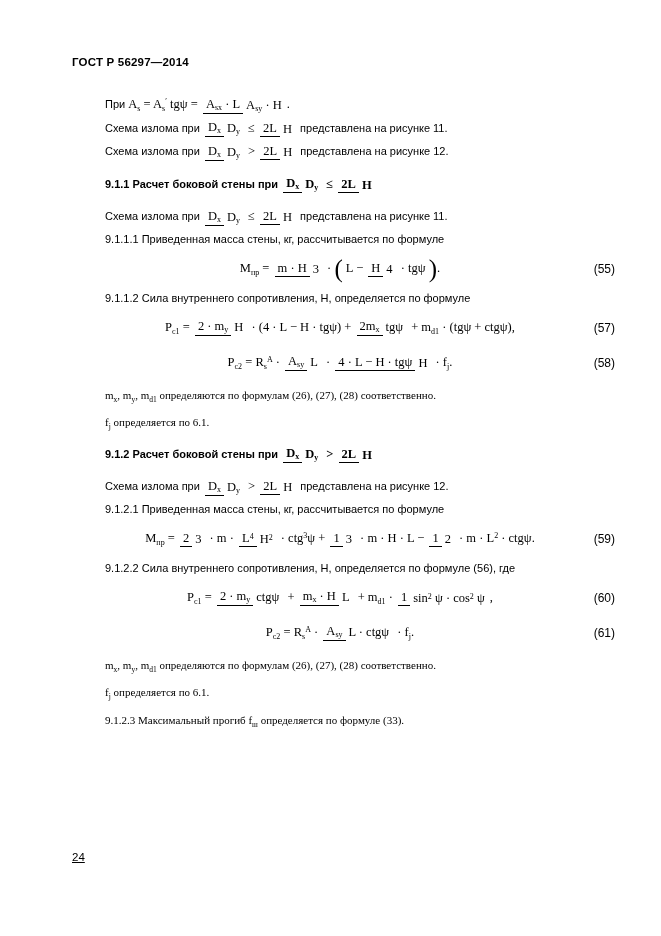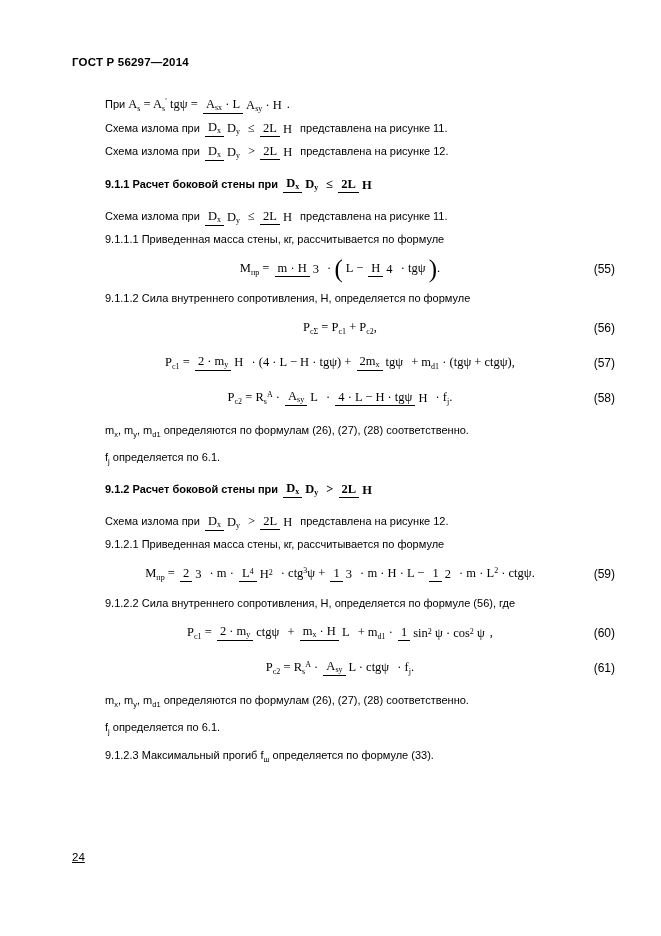--- a/index.html
+++ b/index.html
@@ -17,21 +17,21 @@
   .doc-body{
     position:absolute;top:90px;left:105px;right:46px;
   }
   .page-number{
     position:absolute;left:72px;top:851px;font-size:11.5px;text-decoration:underline;
   }
   .blk{font-size:11px;line-height:1.35;color:#000;}
   .p{margin:6px 0;}
   .h{margin:15px 0;font-weight:bold;}
   .h .seg-math{font-weight:bold;}
-  .tight{margin:12px 0;}
+  .tight{margin:12px 0;font-family:Liberation Serif, serif;}
   .e{position:relative;display:flex;align-items:center;margin:9px 0;min-height:26px;}
   .fwrap{flex:1;text-align:center;padding-right:40px;}
   .eqnum{
     position:absolute;right:0;top:50%;transform:translateY(-50%);
     font-size:12px;font-family:"Liberation Sans",sans-serif;
   }
   .seg-math{font-family:"Liberation Serif",serif;font-size:12.5px;}
   sub.seg-math,sup.seg-math{font-size:8px;line-height:1;}
   sub.seg-text,sup.seg-text{font-size:7.5px;line-height:1;}
   sub{vertical-align:-3px;}
@@ -93,24 +93,20 @@
         <span class="fwrap"><span class="seg-math">M</span><sub class="seg-math">пр</sub><span class="seg-math"> = </span><span class="frac seg-math">
             <span class="num"><span class="seg-math">m · H</span></span>
             <span class="den"><span class="seg-math">3</span></span>
           </span><span class="seg-math"> · </span><span class="big seg-math">(</span><span class="seg-math"> L − </span><span class="frac seg-math">
             <span class="num"><span class="seg-math">H</span></span>
             <span class="den"><span class="seg-math">4</span></span>
           </span><span class="seg-math"> · tgψ </span><span class="big seg-math">)</span><span class="seg-math">.</span></span>
         <span class="eqnum">(55)</span>
       </div>
       <div class="blk p"><span class="seg-text">9.1.1.2 Сила внутреннего сопротивления, Н, определяется по формуле</span></div>
-      <div class="blk e">
-        <span class="fwrap"><span class="seg-math">P</span><sub class="seg-math">cΣ</sub><span class="seg-math"> = P</span><sub class="seg-math">c1</sub><span class="seg-math"> + P</span><sub class="seg-math">c2</sub><span class="seg-math">,</span></span>
-        <span class="eqnum">(56)</span>
-      </div>
       <div class="blk e">
         <span class="fwrap"><span class="seg-math">P</span><sub class="seg-math">c1</sub><span class="seg-math"> = </span><span class="frac seg-math">
             <span class="num"><span class="seg-math">2 · m</span><sub class="seg-math">y</sub></span>
             <span class="den"><span class="seg-math">H</span></span>
           </span><span class="seg-math"> · (4 · L − H · tgψ) + </span><span class="frac seg-math">
             <span class="num"><span class="seg-math">2m</span><sub class="seg-math">x</sub></span>
             <span class="den"><span class="seg-math">tgψ</span></span>
           </span><span class="seg-math"> + m</span><sub class="seg-math">d1</sub><span class="seg-math"> · (tgψ + ctgψ),</span></span>
         <span class="eqnum">(57)</span>
       </div>

